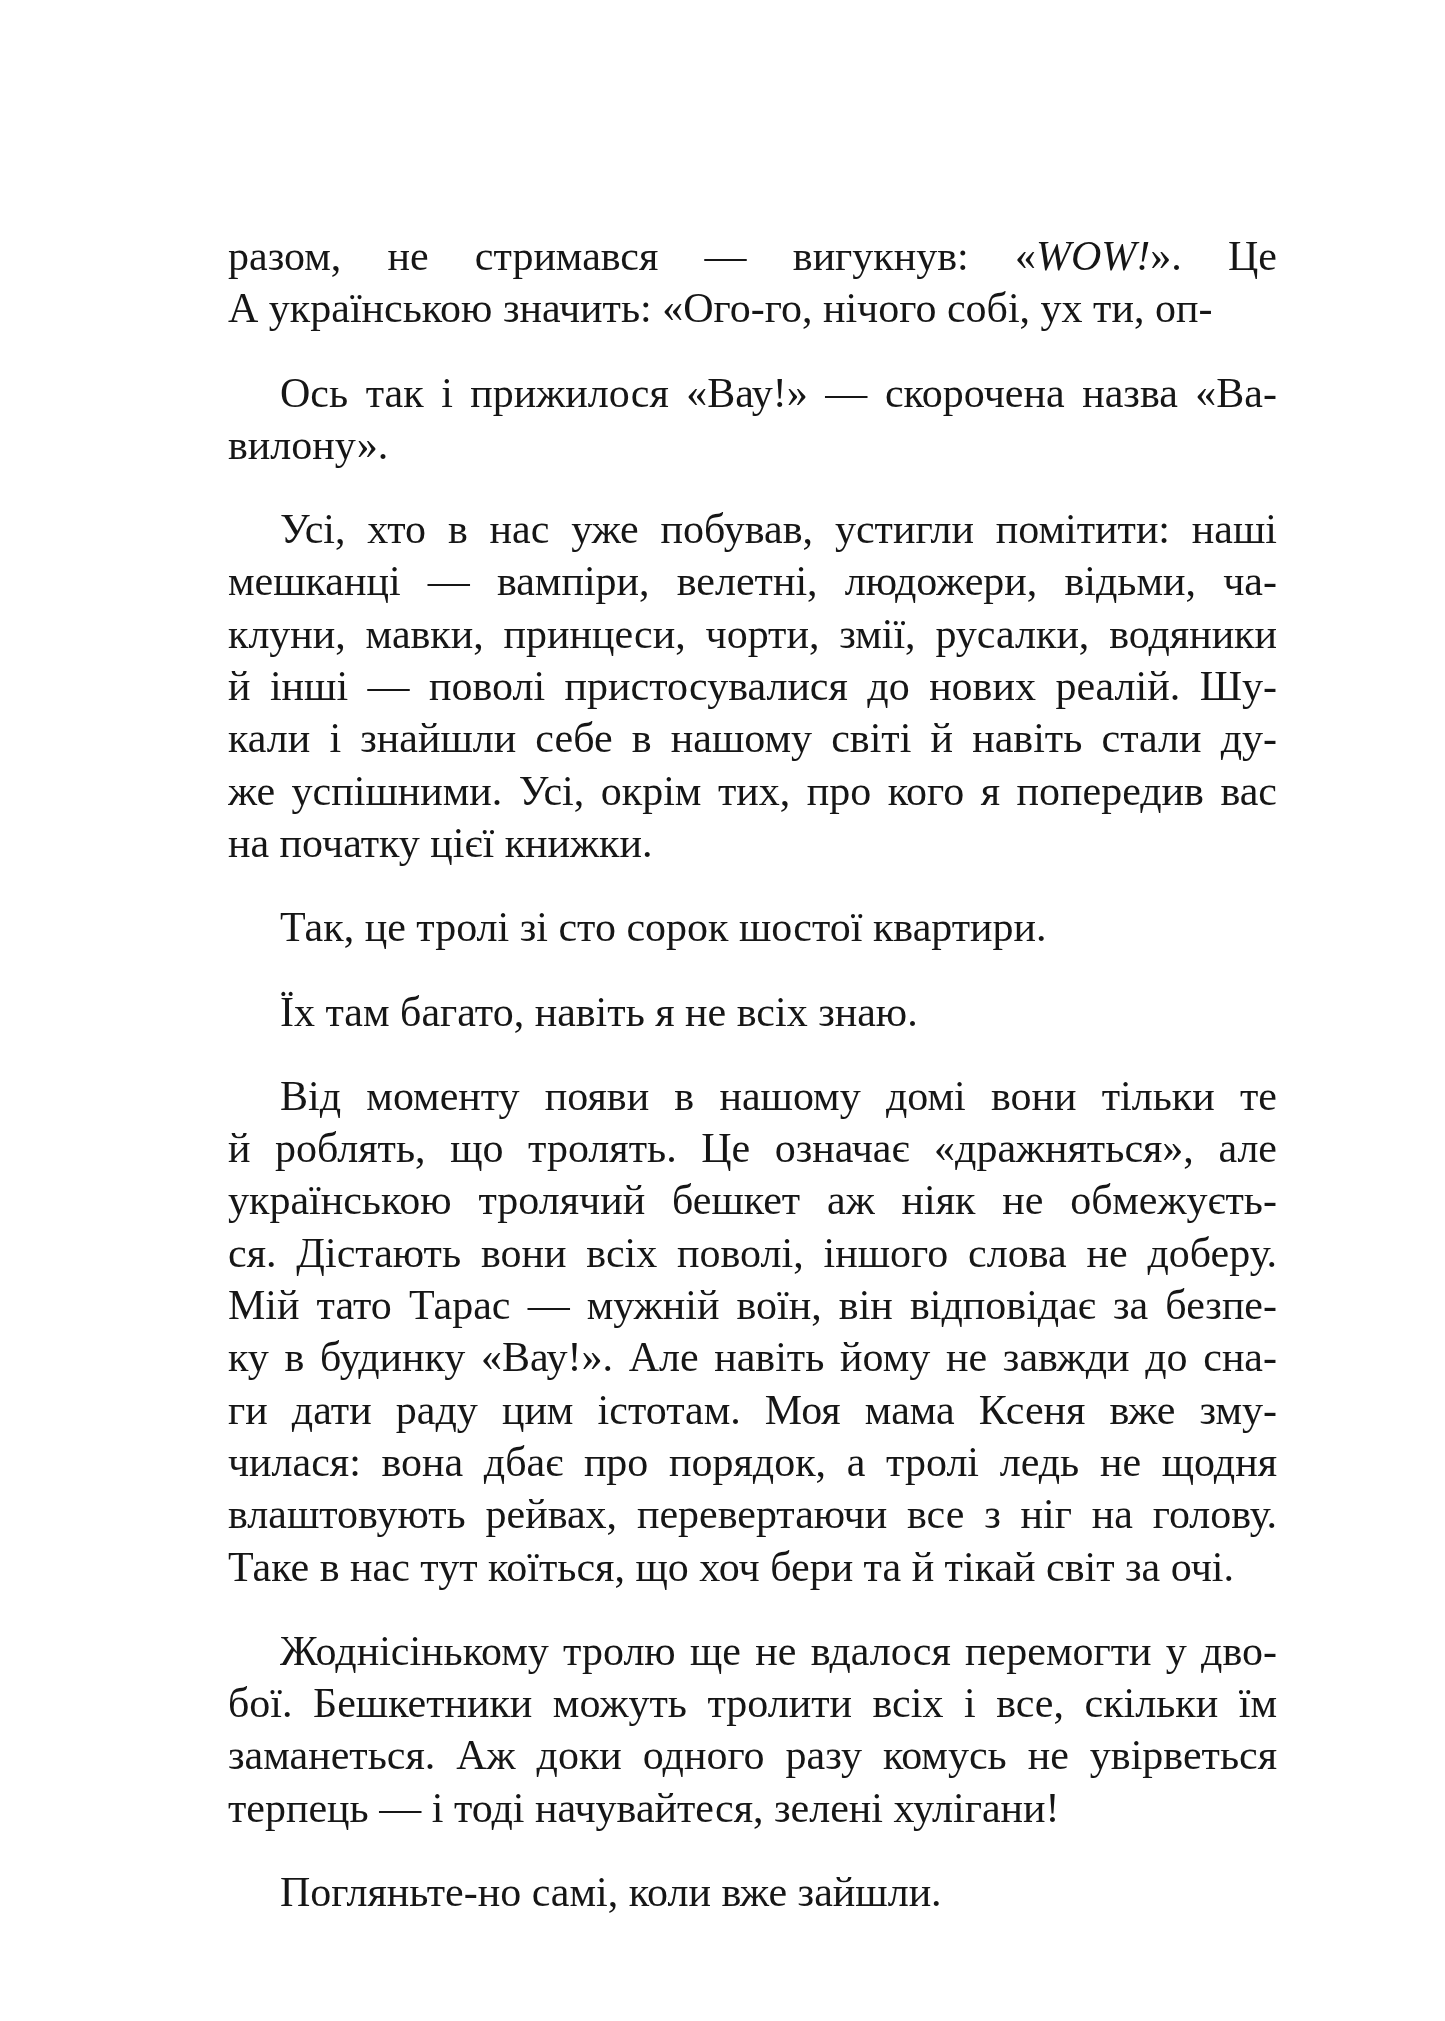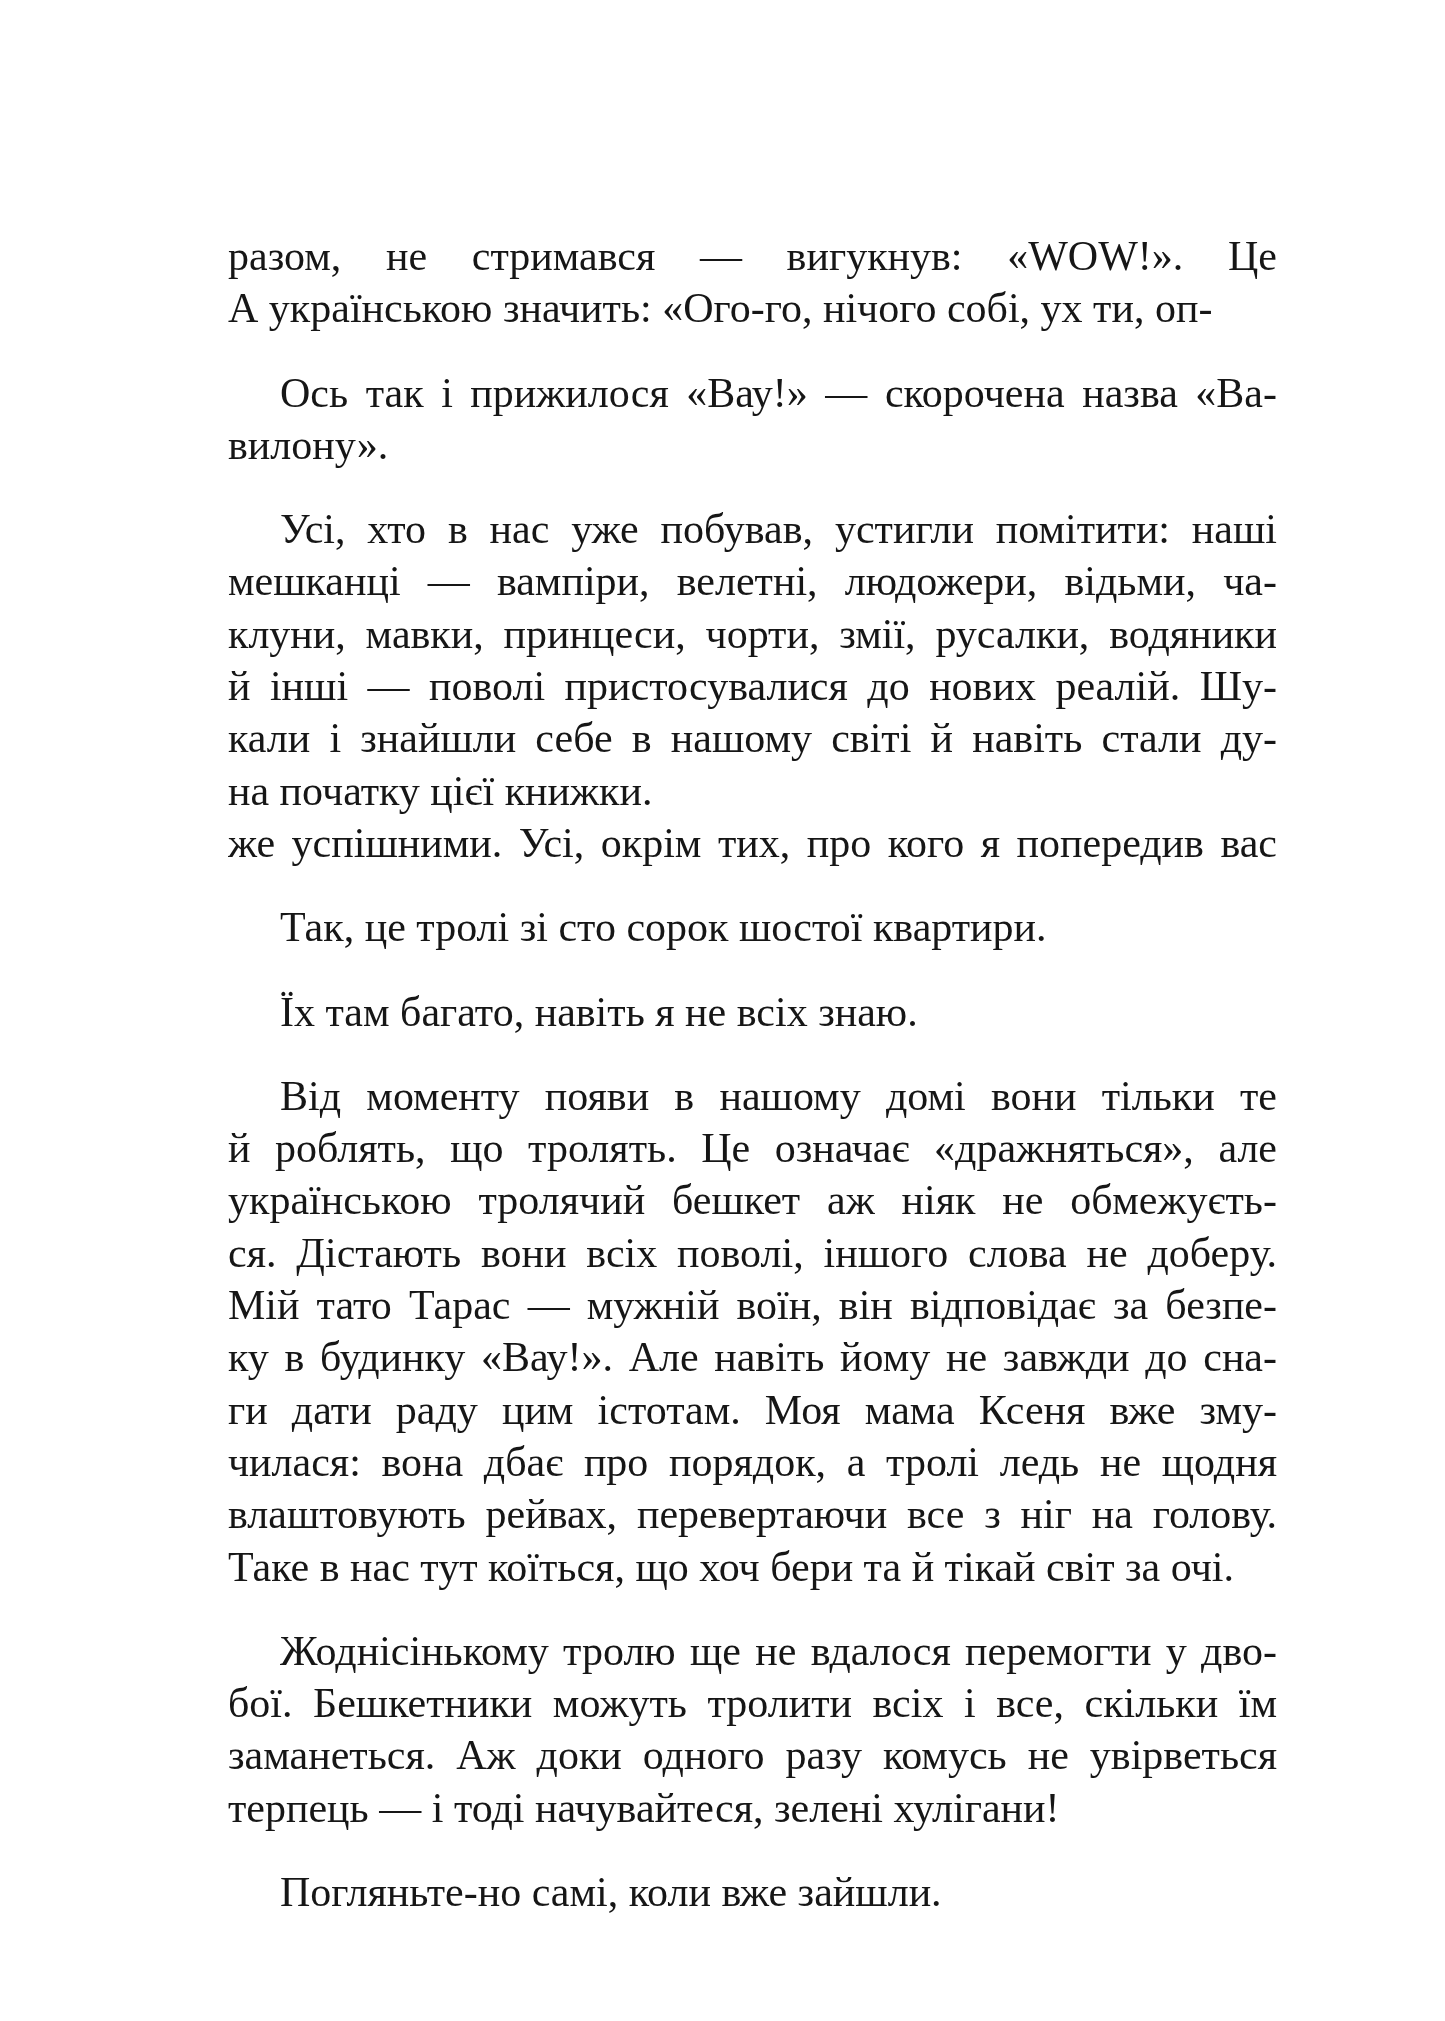--- a/index.html
+++ b/index.html
@@ -37,38 +37,39 @@
   .line.j {
     text-align: justify;
     text-align-last: justify;
     text-justify: inter-word;
   }
   .line.ind {
     text-indent: 52px;
     margin-top: 32px;
   }
   .it {
+    font-style: italic;
   }
 </style>
 </head>
 <body>
 
 <div class="page">
   <div class="text-block">
       <div class="line j"><span>разом, не стримався — вигукнув: «</span><span class="it">WOW!</span><span>». Це англійською.</span></div>
       <div class="line"><span>А українською значить: «Ого-го, нічого собі, ух ти, оп-па».</span></div>
       <div class="line j ind"><span>Ось так і прижилося «Вау!» — скорочена назва «Ва-</span></div>
       <div class="line"><span>вилону».</span></div>
       <div class="line j ind"><span>Усі, хто в нас уже побував, устигли помітити: наші</span></div>
       <div class="line j"><span>мешканці — вампіри, велетні, людожери, відьми, ча-</span></div>
       <div class="line j"><span>клуни, мавки, принцеси, чорти, змії, русалки, водяники</span></div>
       <div class="line j"><span>й інші — поволі пристосувалися до нових реалій. Шу-</span></div>
       <div class="line j"><span>кали і знайшли себе в нашому світі й навіть стали ду-</span></div>
+      <div class="line j"><span>же успішними. Усі, окрім тих, про кого я попередив вас</span></div>
       <div class="line"><span>на початку цієї книжки.</span></div>
-      <div class="line j"><span>же успішними. Усі, окрім тих, про кого я попередив вас</span></div>
       <div class="line ind"><span>Так, це тролі зі сто сорок шостої квартири.</span></div>
       <div class="line ind"><span>Їх там багато, навіть я не всіх знаю.</span></div>
       <div class="line j ind"><span>Від моменту появи в нашому домі вони тільки те</span></div>
       <div class="line j"><span>й роблять, що тролять. Це означає «дражняться», але</span></div>
       <div class="line j"><span>українською тролячий бешкет аж ніяк не обмежуєть-</span></div>
       <div class="line j"><span>ся. Дістають вони всіх поволі, іншого слова не доберу.</span></div>
       <div class="line j"><span>Мій тато Тарас — мужній воїн, він відповідає за безпе-</span></div>
       <div class="line j"><span>ку в будинку «Вау!». Але навіть йому не завжди до сна-</span></div>
       <div class="line j"><span>ги дати раду цим істотам. Моя мама Ксеня вже зму-</span></div>
       <div class="line j"><span>чилася: вона дбає про порядок, а тролі ледь не щодня</span></div>

